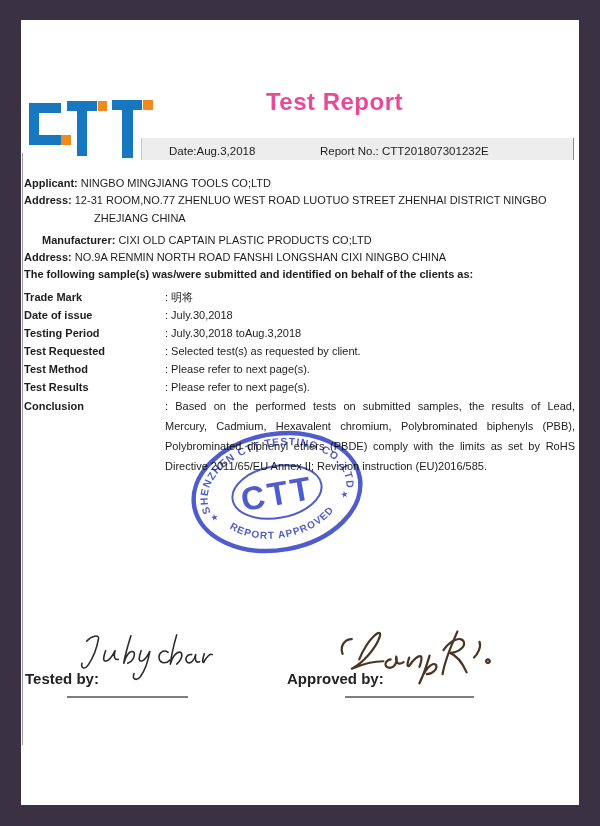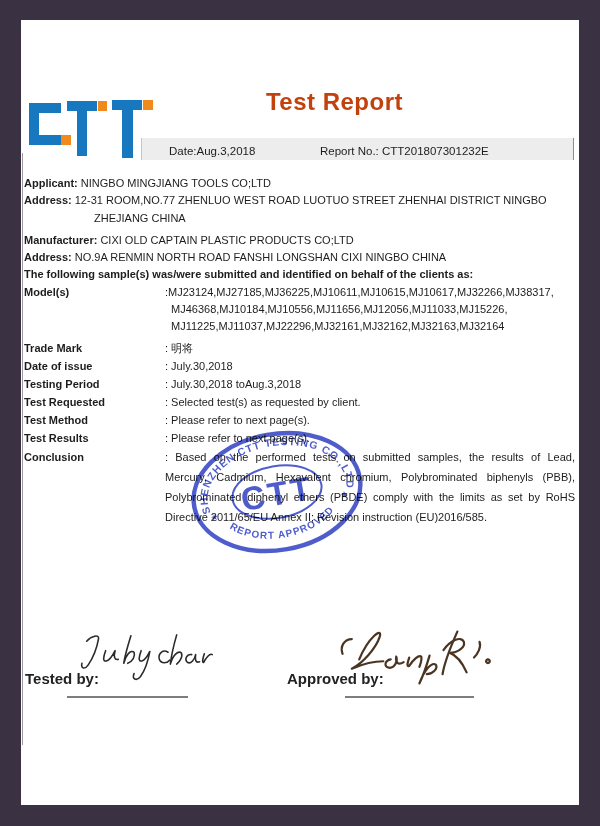--- a/index.html
+++ b/index.html
@@ -28,39 +28,39 @@
   .t1-bar  {left:38px;top:1px;width:30px;height:10px;}
   .t1-org  {left:69px;top:1px;width:9px;height:10px;}
   .t1-stem {left:48px;top:1px;width:10px;height:55px;}
   .t2-bar  {left:83px;top:0;width:30px;height:10px;}
   .t2-org  {left:114px;top:0;width:10px;height:10px;}
   .t2-stem {left:93px;top:0;width:11px;height:58px;}
 
   
   .title{
     position:absolute;left:100px;top:66px;width:427px;height:32px;
-    text-align:center;font-size:24px;line-height:32px;font-weight:bold;color:#c2410c;
+    text-align:center;font-size:24px;line-height:32px;font-weight:bold;color:#ec4899;
     letter-spacing:0.5px;
   }
   .date-row{position:absolute;left:0;right:4px;top:118px;height:22px;font-size:11.5px;}
   .date-strip{
     position:absolute;left:120px;right:1px;top:0;bottom:0;background:#ededed;
     border-left:1px solid #c6c6c6;border-right:1px solid #8c8c8c;
   }
   .date-txt{position:absolute;left:148px;top:0;line-height:26px;}
   .report-txt{position:absolute;left:299px;top:0;line-height:26px;}
 
   .page-edge-line{position:absolute;left:1px;top:133px;width:1px;height:592px;background:#9b9b9b;}
 
   
   .body{position:absolute;left:3px;right:4px;top:155px;font-size:11px;color:#1d1d1d;}
   .iline{line-height:17.3px;white-space:nowrap;}
   .iline .lbl{font-weight:bold;}
   .cont{padding-left:70px;}
-  .gap-top{margin-top:5px;}
+  .gap-top{margin-top:5px;margin-left:18px;}
   .bold-line{font-weight:bold;}
 
   .frow{display:grid;grid-template-columns:141px 1fr;line-height:18px;}
   .frow.tight{line-height:17.2px;}
   .frow .flabel{font-weight:bold;white-space:nowrap;}
   .frow .fvalue{white-space:nowrap;}
   .frow .mline{white-space:nowrap;line-height:17.2px;}
   .frow .mline.ind{padding-left:6px;}
   .frow.gap{margin-top:4px;}
   .frow.conc{line-height:20px;}
@@ -127,28 +127,20 @@
       <div class="iline gap-top">
         <span class="lbl">Manufacturer:</span>
         <span>CIXI OLD CAPTAIN PLASTIC PRODUCTS CO;LTD</span>
       </div>
       <div class="iline">
         <span class="lbl">Address:</span>
         <span>NO.9A RENMIN NORTH ROAD FANSHI LONGSHAN CIXI NINGBO CHINA</span>
       </div>
       <div class="iline bold-line">The following sample(s) was/were submitted and identified on behalf of the clients as:</div>
 
-      <div class="frow tight">
-        <div class="flabel">Model(s)</div>
-        <div class="fvalue">
-          <div class="mline">:MJ23124,MJ27185,MJ36225,MJ10611,MJ10615,MJ10617,MJ32266,MJ38317,</div>
-          <div class="mline ind">MJ46368,MJ10184,MJ10556,MJ11656,MJ12056,MJ11033,MJ15226,</div>
-          <div class="mline ind">MJ11225,MJ11037,MJ22296,MJ32161,MJ32162,MJ32163,MJ32164</div>
-        </div>
-      </div>
 
       <div class="frow gap">
         <div class="flabel">Trade Mark</div>
         <div class="fvalue">: 明将</div>
       </div>
       <div class="frow">
         <div class="flabel">Date of issue</div>
         <div class="fvalue">: July.30,2018</div>
       </div>
       <div class="frow">

